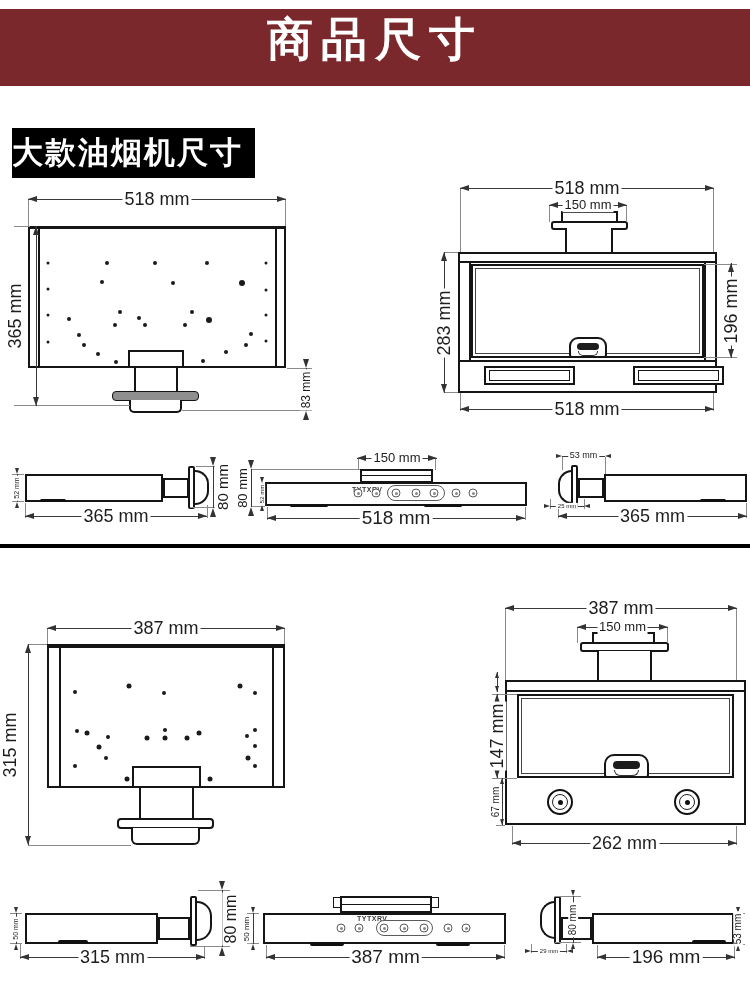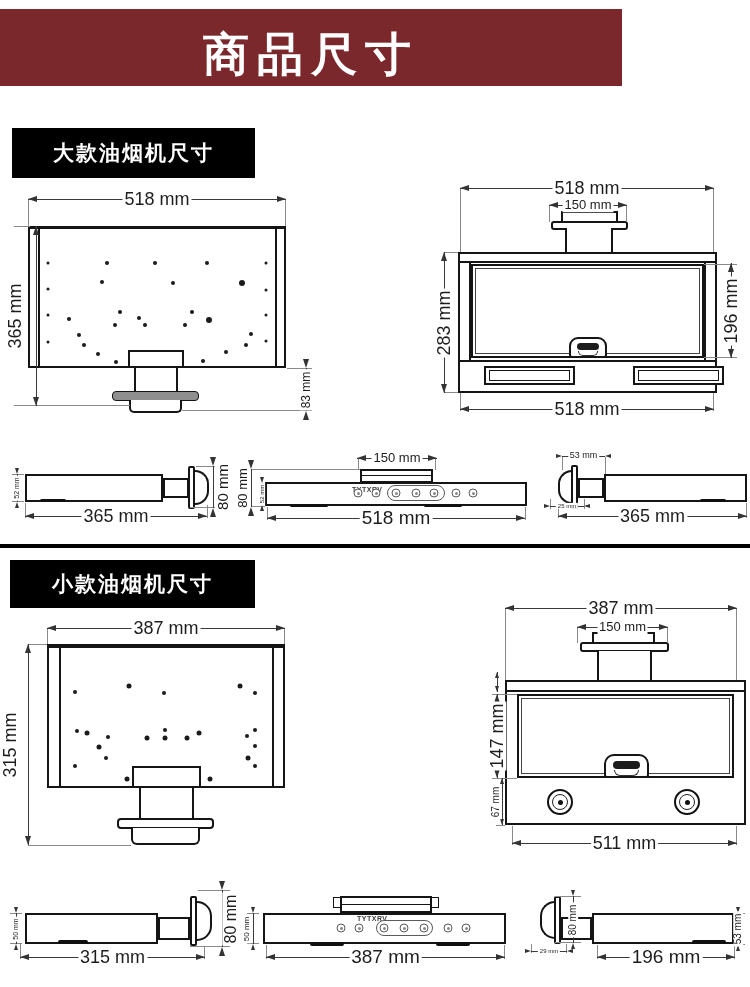--- a/index.html
+++ b/index.html
@@ -1,22 +1,22 @@
 <!DOCTYPE html>
 <html><head>
 <meta charset="utf-8">
 <style>
 *{margin:0;padding:0;box-sizing:border-box}
 html,body{background:#fff}
 body{font-family:"Liberation Sans",sans-serif}
 .page{position:relative;width:750px;height:987px;background:#fff;overflow:hidden;color:#111}
 .abs{position:absolute}
-.banner{position:absolute;left:0;top:9px;width:622px;height:77px;background:#7b282c;display:flex;align-items:flex-end;justify-content:center}
+.banner{position:absolute;left:0;top:9px;width:750px;height:77px;background:#7b282c;display:flex;align-items:flex-start;justify-content:center}
 .banner span{color:#fff;font-size:46px;font-weight:bold;letter-spacing:8px}
-.sec-title{position:absolute;background:#000;color:#fff;display:flex;align-items:center;justify-content:center;font-weight:bold;font-size:21px;letter-spacing:2px}
+.sec-title{position:absolute;background:#000;color:#fff;display:flex;align-items:center;font-weight:bold;font-size:31px;letter-spacing:2px}
 .rect{position:absolute;border:2px solid #151515;background:#fff}
 .neck{position:absolute;background:#fff;border-left:2px solid #151515;border-right:2px solid #151515}
 .lineh{position:absolute;height:1.5px;background:#151515}
 .linev{position:absolute;width:1.5px;background:#151515}
 .ext{position:absolute;background:#8a8a8a}
 .dline{position:absolute;background:#3a3a3a}
 .tri{position:absolute;width:0;height:0}
 .dlabel{position:absolute;background:#fff;color:#1d1d1d;white-space:nowrap;transform:translate(-50%,-50%);line-height:1.04;padding:0 2px;text-align:center}
 .dlabel.vert{writing-mode:vertical-rl;transform:translate(-50%,-50%) rotate(180deg);padding:2px 0}
 .hole{position:absolute;border-radius:50%;background:#1b1b1b;transform:translate(-50%,-50%)}
@@ -79,23 +79,20 @@
   <div class="foot" style="left:424px;top:504px;width:38px;height:3px"></div>
 
   <div class="rect" style="left:558px;top:470px;width:14px;height:34px;border-right:none;border-radius:14px 0 0 14px"></div>
   <div class="rect" style="left:571px;top:465px;width:7px;height:44px;border-radius:2px"></div>
   <div class="rect" style="left:578px;top:478px;width:26px;height:20px"></div>
   <div class="rect" style="left:604px;top:474px;width:143px;height:28px"></div>
   <div class="foot" style="left:700px;top:499px;width:26px;height:3px"></div>
 
   <div class="divider" style="left:0;top:544px;width:750px;height:4px"></div>
 
-  <div class="sec-title" style="left:10px;top:560px;width:245px;height:48px">
-    <span>小款油烟机尺寸</span>
-  </div>
 
   <div class="rect" style="left:47px;top:644px;width:238px;height:144px;border-top-width:4px"></div>
   <div class="linev" style="left:59px;top:648px;height:138px"></div>
   <div class="linev" style="left:272px;top:648px;height:138px"></div>
   <div class="rect" style="left:132px;top:766px;width:69px;height:22px"></div>
   <div class="neck" style="left:139px;top:788px;width:55px;height:31px"></div>
   <div class="rect" style="left:117px;top:818px;width:97px;height:11px;border-radius:4px"></div>
   <div class="rect" style="left:131px;top:828px;width:69px;height:17px;border-top:none;border-radius:0 0 6px 6px"></div>
 
   <div class="rect" style="left:592px;top:632px;width:63px;height:12px"></div>
@@ -296,21 +293,21 @@
     <div class="tri" style="left: 493.5px; top: 694px; border-left: 3.5px solid transparent; border-right: 3.5px solid transparent; border-bottom: 9px solid rgb(51, 51, 51);"></div>
     <div class="tri" style="left: 493.5px; top: 769px; border-left: 3.5px solid transparent; border-right: 3.5px solid transparent; border-top: 9px solid rgb(51, 51, 51);"></div>
     <div class="dlabel vert" style="left: 497px; top: 736px; font-size: 18px;">147 mm</div>
     <div class="dline" style="left: 502px; top: 778px; width: 1px; height: 47px;"></div>
     <div class="tri" style="left: 499.5px; top: 778px; border-left: 2.5px solid transparent; border-right: 2.5px solid transparent; border-bottom: 6px solid rgb(51, 51, 51);"></div>
     <div class="tri" style="left: 499.5px; top: 819px; border-left: 2.5px solid transparent; border-right: 2.5px solid transparent; border-top: 6px solid rgb(51, 51, 51);"></div>
     <div class="dlabel vert" style="left: 496px; top: 801.5px; font-size: 10px;">67 mm</div>
     <div class="dline" style="left: 512px; top: 843px; width: 225px; height: 1px;"></div>
     <div class="tri" style="left: 512px; top: 839.5px; border-top: 3.5px solid transparent; border-bottom: 3.5px solid transparent; border-right: 9px solid rgb(51, 51, 51);"></div>
     <div class="tri" style="left: 728px; top: 839.5px; border-top: 3.5px solid transparent; border-bottom: 3.5px solid transparent; border-left: 9px solid rgb(51, 51, 51);"></div>
-    <div class="dlabel" style="left: 624.5px; top: 843px; font-size: 18px;">511 mm</div>
+    <div class="dlabel" style="left: 624.5px; top: 843px; font-size: 18px;">262 mm</div>
     <div class="dline" style="left: 16px; top: 913px; width: 1px; height: 31px;"></div>
     <div class="tri" style="left: 13.5px; top: 907px; border-left: 2.5px solid transparent; border-right: 2.5px solid transparent; border-top: 6px solid rgb(51, 51, 51);"></div>
     <div class="tri" style="left: 13.5px; top: 944px; border-left: 2.5px solid transparent; border-right: 2.5px solid transparent; border-bottom: 6px solid rgb(51, 51, 51);"></div>
     <div class="dlabel vert" style="left: 16px; top: 928.5px; font-size: 7px;">50 mm</div>
     <div class="dline" style="left: 222px; top: 890px; width: 1px; height: 57px;"></div>
     <div class="tri" style="left: 218.5px; top: 881px; border-left: 3.5px solid transparent; border-right: 3.5px solid transparent; border-top: 9px solid rgb(51, 51, 51);"></div>
     <div class="tri" style="left: 218.5px; top: 947px; border-left: 3.5px solid transparent; border-right: 3.5px solid transparent; border-bottom: 9px solid rgb(51, 51, 51);"></div>
     <div class="dlabel vert" style="left: 231px; top: 918.5px; font-size: 16px;">80 mm</div>
     <div class="dline" style="left: 20px; top: 957px; width: 185px; height: 1px;"></div>
     <div class="tri" style="left: 20px; top: 953.5px; border-top: 3.5px solid transparent; border-bottom: 3.5px solid transparent; border-right: 9px solid rgb(51, 51, 51);"></div>

